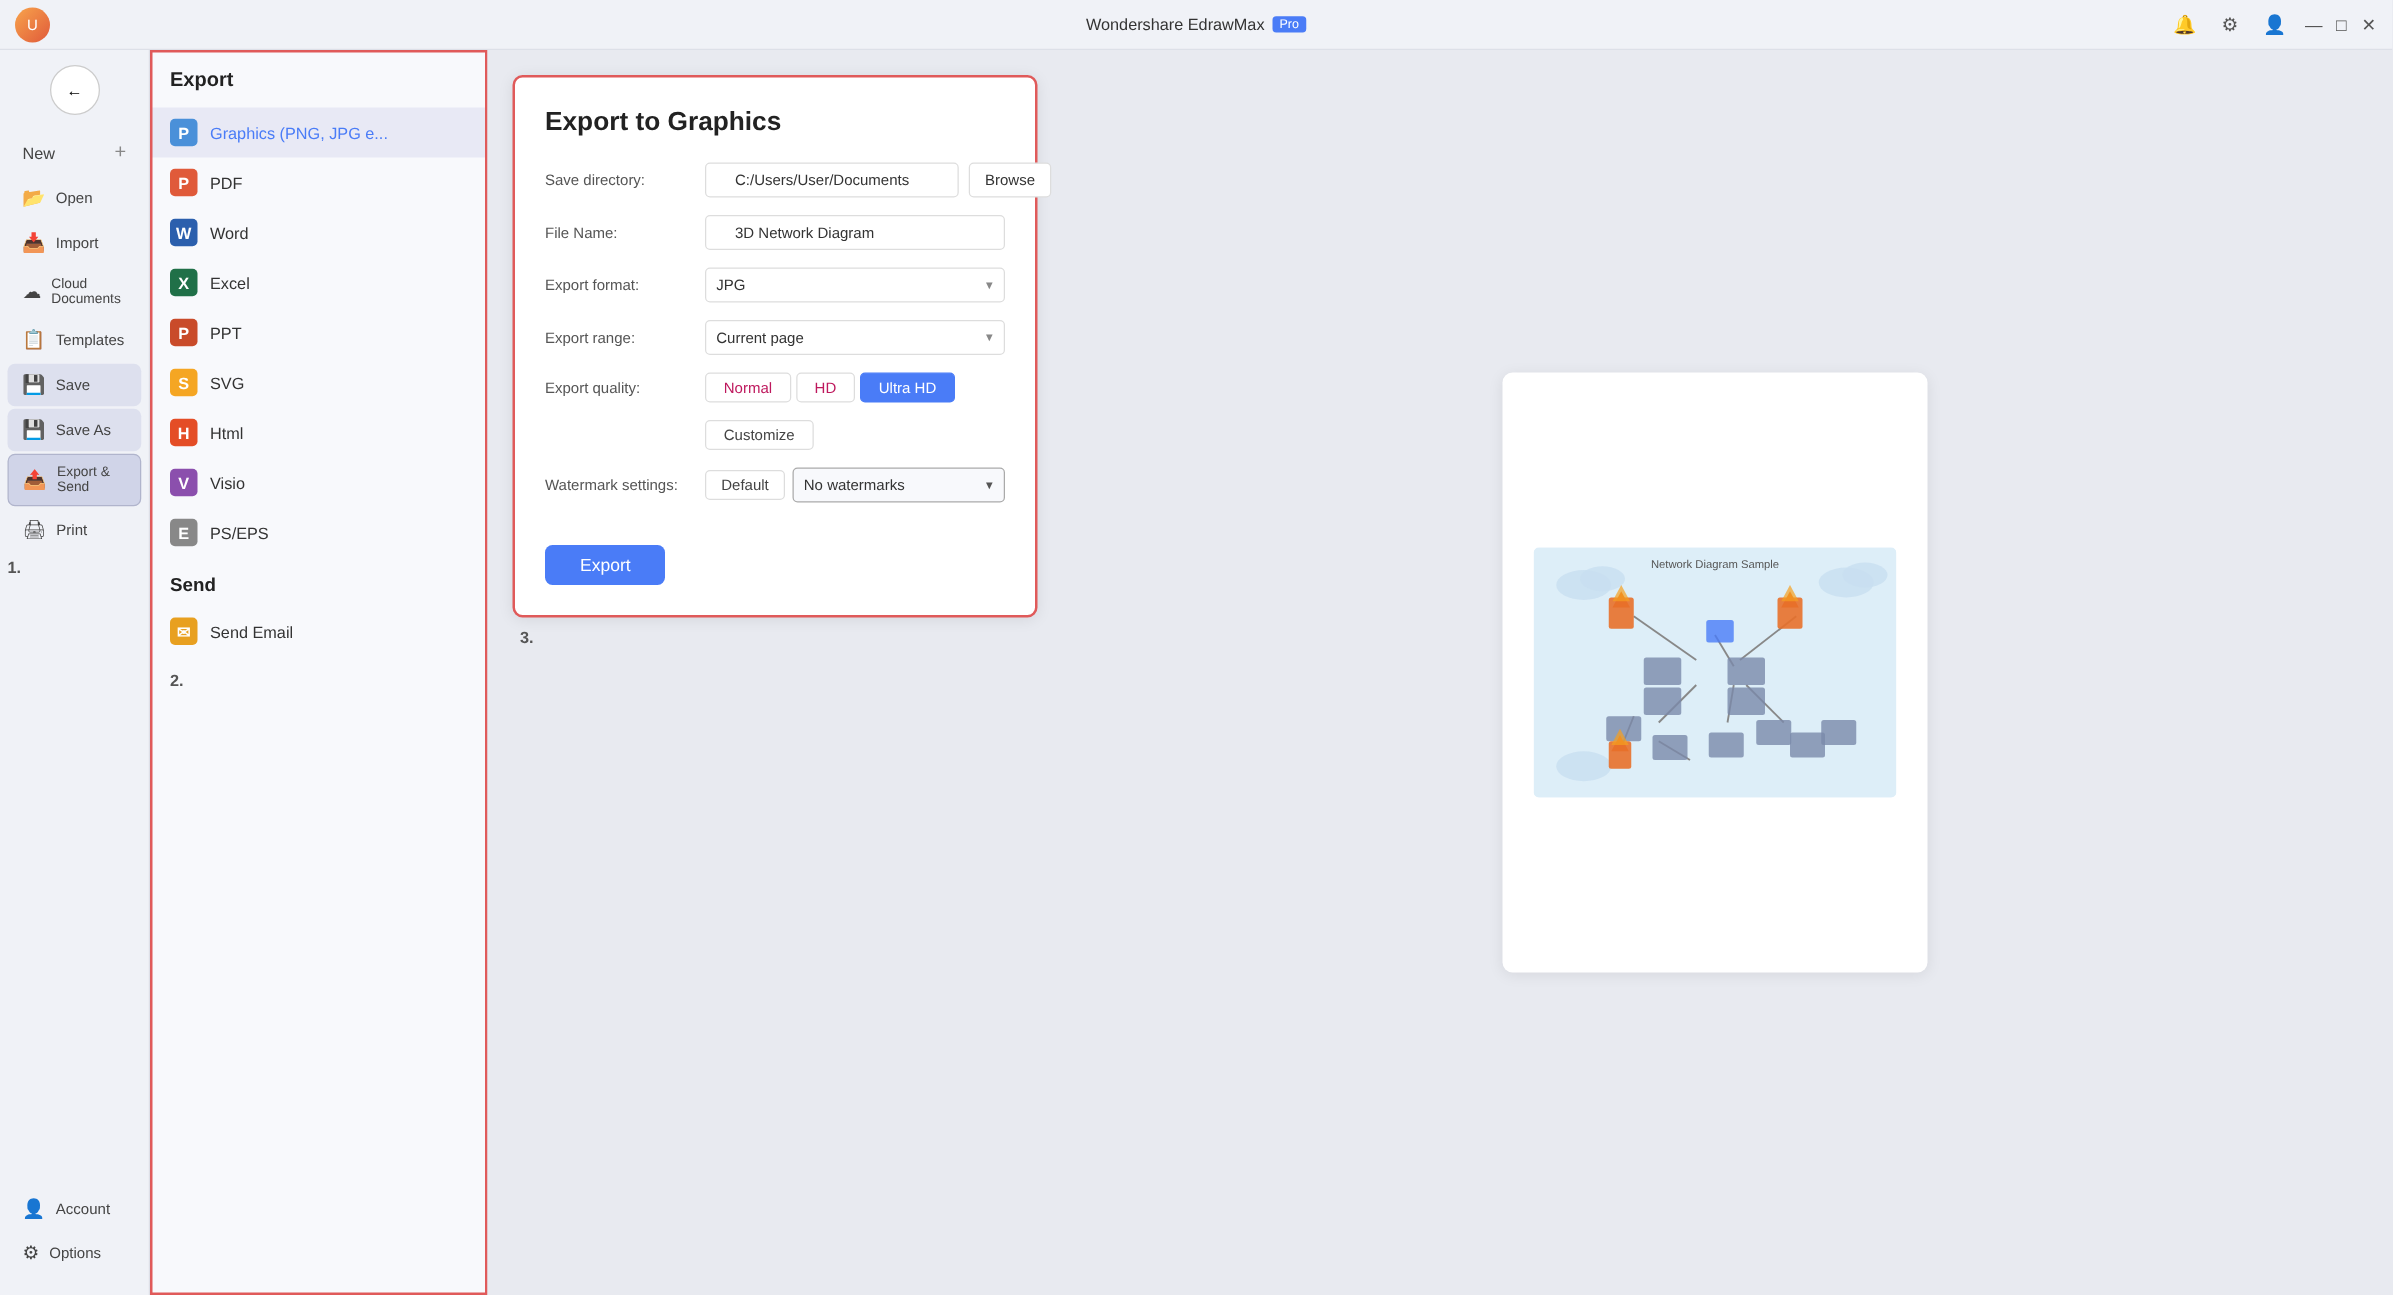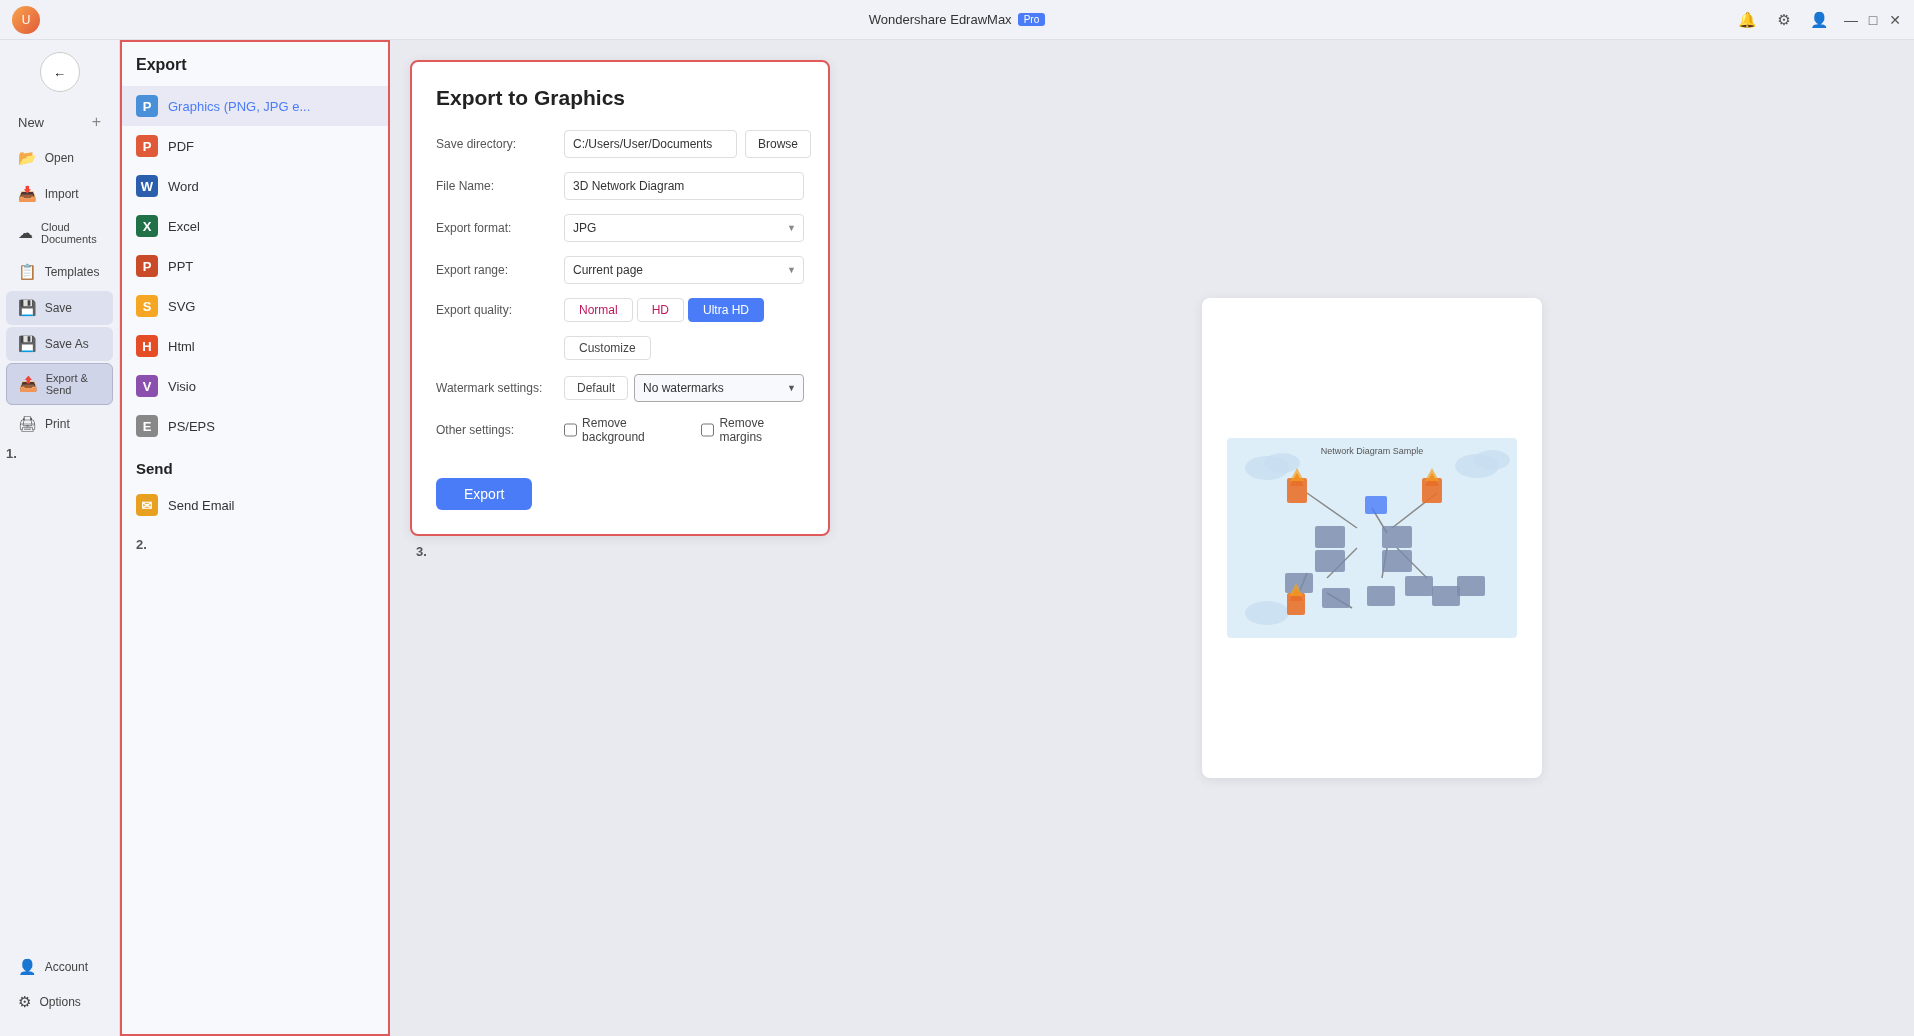--- a/index.html
+++ b/index.html
@@ -244,21 +244,21 @@
       width: 120px;
       font-size: 12px;
       color: #555;
       flex-shrink: 0;
     }
     .form-input {
       flex: 1;
       height: 28px;
       border: 1px solid #ddd;
       border-radius: 4px;
-      padding: 0 8px;
+      padding: 0 23px;
       font-size: 12px;
       color: #333;
       background: white;
     }
     .browse-btn {
       height: 28px;
       padding: 0 12px;
       border: 1px solid #ddd;
       border-radius: 4px;
       background: white;
@@ -652,33 +652,20 @@
             <div class="watermark-select-wrap">
               <select>
                 <option>No watermarks</option>
                 <option>Custom watermark</option>
               </select>
             </div>
           </div>
         </div>
 
         
-        <div class="form-row">
-          <span class="form-label">Other settings:</span>
-          <div class="other-settings">
-            <label class="checkbox-label">
-              <input type="checkbox" style="">
-              <span>Remove background</span>
-            </label>
-            <label class="checkbox-label">
-              <input type="checkbox" style="">
-              <span>Remove margins</span>
-            </label>
-          </div>
-        </div>
 
         
         <button class="export-btn">Export</button>
       </div>
       <div class="step-badge" style="padding: 8px 6px;">3.</div>
     </div>
 
     <div class="preview-panel">
       <div class="preview-container">
         <div class="preview-inner">

